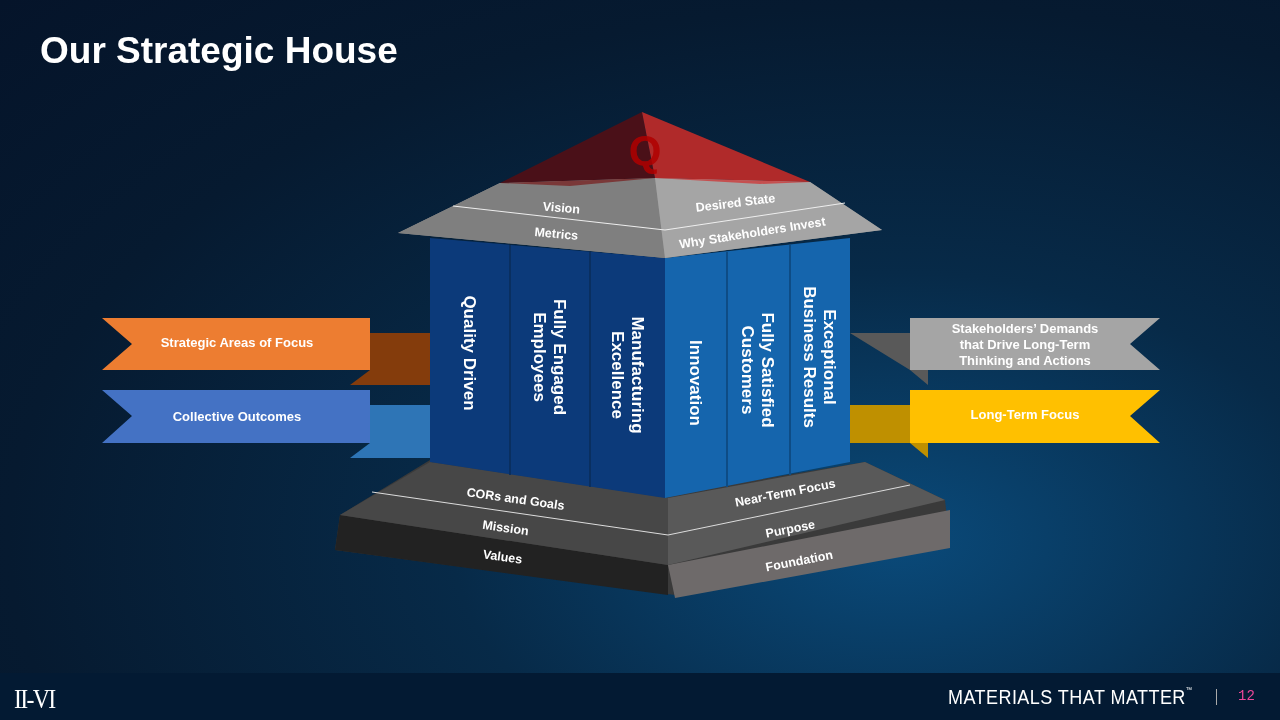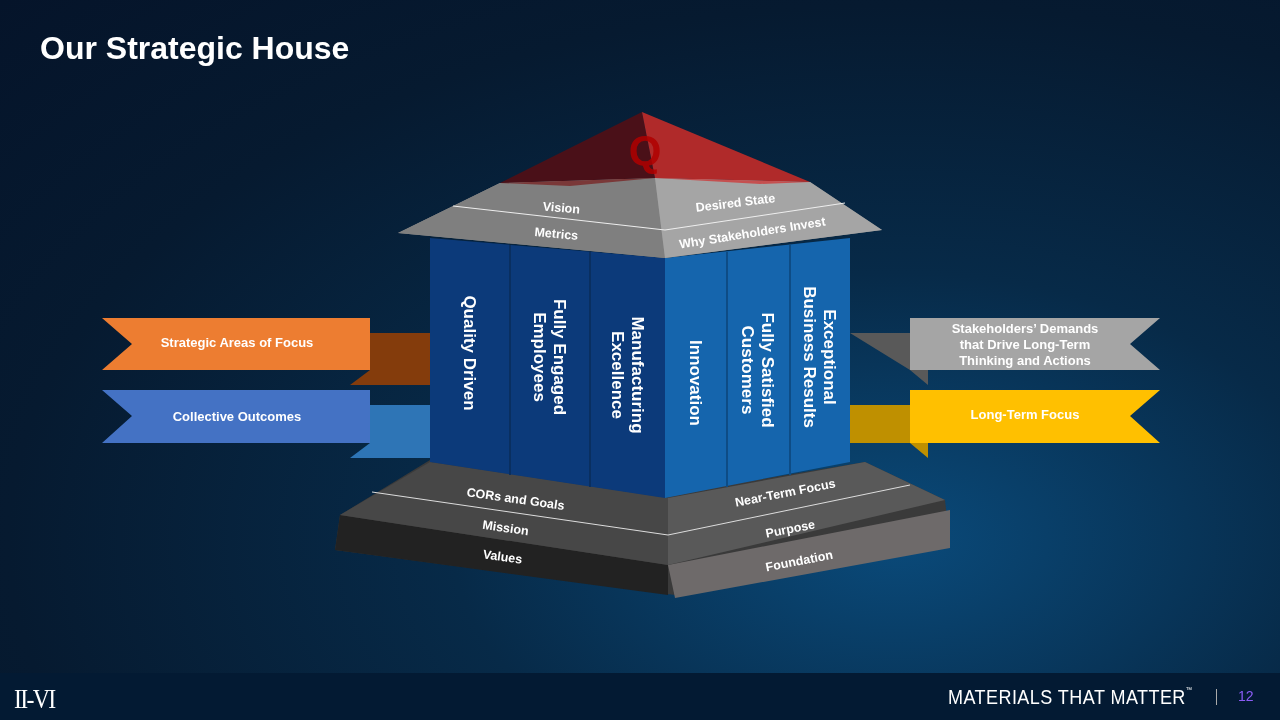--- a/index.html
+++ b/index.html
@@ -1,26 +1,26 @@
 <!DOCTYPE html>
 <html><head>
 <meta charset="utf-8">
 <style>
   html,body{margin:0;padding:0;}
   body{width:1280px;height:720px;overflow:hidden;position:relative;
     background:radial-gradient(ellipse at 70% 75%, #0a4a7a 0%, #072a48 35%, #061a30 70%, #05142a 100%);
     font-family:"Liberation Sans", sans-serif;}
-  .title{position:absolute;left:40px;top:30px;color:#fff;font-weight:bold;font-size:32px;}
+  .title{position:absolute;left:40px;top:30px;color:#fff;font-weight:bold;font-size:37px;}
   svg.main{position:absolute;left:0;top:0;}
   .footer{position:absolute;left:0;top:673px;width:1280px;height:47px;background:#031a33;}
   .logo{position:absolute;left:14px;top:683px;color:#fff;font-family:"Liberation Serif", serif;font-size:28px;letter-spacing:-2px;transform:scaleX(0.85);transform-origin:left;}
   .tagline{position:absolute;left:948px;top:686px;color:#fff;font-size:20px;letter-spacing:0.5px;transform:scaleX(0.9);transform-origin:left;}
   .tm{font-size:7px;vertical-align:top;}
   .sep{position:absolute;left:1216px;top:689px;width:1px;height:16px;background:#aaa;}
-  .pagenum{position:absolute;left:1238px;top:688px;color:#8b5cf6;font-size:14px;}
+  .pagenum{position:absolute;left:1238px;top:688px;color:#ec4899;font-size:14px;font-family:Liberation Mono, monospace;}
 </style>
 </head>
 <body>
 
 <div class="title">Our Strategic House</div>
 
 <svg class="main" width="1280" height="720">
 
   <g>
     <polygon points="350,333 430,333 430,385 350,385 370,370" fill="#843C0C"></polygon>

